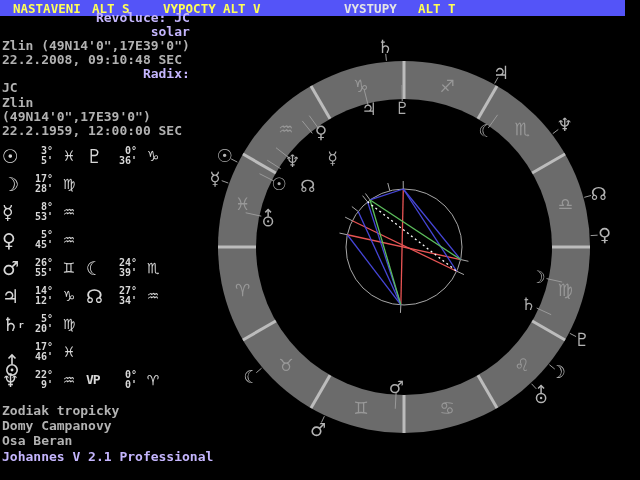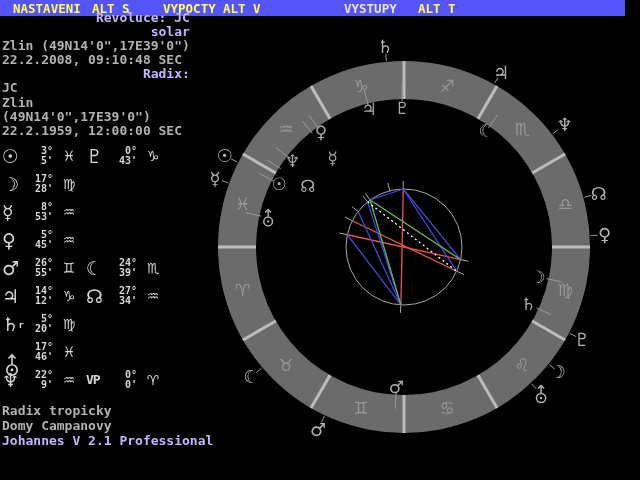--- a/index.html
+++ b/index.html
@@ -60,21 +60,21 @@
           <span class="pd">
             <span>3°</span>
             <span>5'</span>
           </span>
           <span class="ps">♓</span>
         </div>
         <div class="pcol c2">
           <span class="pg">♇</span>
           <span class="pd">
             <span>0°</span>
-            <span>43'</span>
+            <span>36'</span>
           </span>
           <span class="ps">♑</span>
         </div>
       </div>
       <div class="prow" style="top: 170px;">
         <div class="pcol c1">
           <span class="pg">☽</span>
           <span class="pd">
             <span>17°</span>
             <span>28'</span>
@@ -287,17 +287,18 @@
       <line x1="403.29141395155574" y1="189.0043285596938" x2="456.6934742965499" y2="271.2362902804624" stroke="#4646d8" stroke-width="1.3"></line>
       <line x1="403.29141395155574" y1="189.0043285596938" x2="370.0724548507415" y2="199.95829849861906" stroke="#4646d8" stroke-width="1.3"></line>
       <line x1="367.5781426563384" y1="201.86189738549078" x2="400.86342884688304" y2="304.91512687892026" stroke="#4646d8" stroke-width="1.3"></line>
       <line x1="358.17100928221004" y1="211.45139088812726" x2="400.86342884688304" y2="304.91512687892026" stroke="#4646d8" stroke-width="1.3"></line>
       <line x1="347.30987813140644" y1="234.7431618055874" x2="400.86342884688304" y2="304.91512687892026" stroke="#4646d8" stroke-width="1.3"></line>
       <line x1="370.0724548507415" y1="199.95829849861906" x2="460.62516841295616" y2="259.55349760840994" stroke="#5cbe5c" stroke-width="1.3"></line>
       <line x1="370.0724548507415" y1="199.95829849861906" x2="400.86342884688304" y2="304.91512687892026" stroke="#5cbe5c" stroke-width="1.3"></line>
       <line x1="367.5781426563384" y1="201.86189738549078" x2="456.6934742965499" y2="271.2362902804624" stroke="#ffffff" stroke-width="1.3" stroke-dasharray="2 3"></line>
     </svg>
   <div id="info-bottom">
-      <div class="tline dim">Radix tropicky</div>
+      <div class="tline dim">Zodiak tropicky</div>
       <div class="tline dim">Domy Campanovy</div>
+      <div class="tline dim">Osa Beran</div>
       <div class="tline bright">Johannes V 2.1 Professional</div>
     </div>
 </div>
 
 </body></html>

